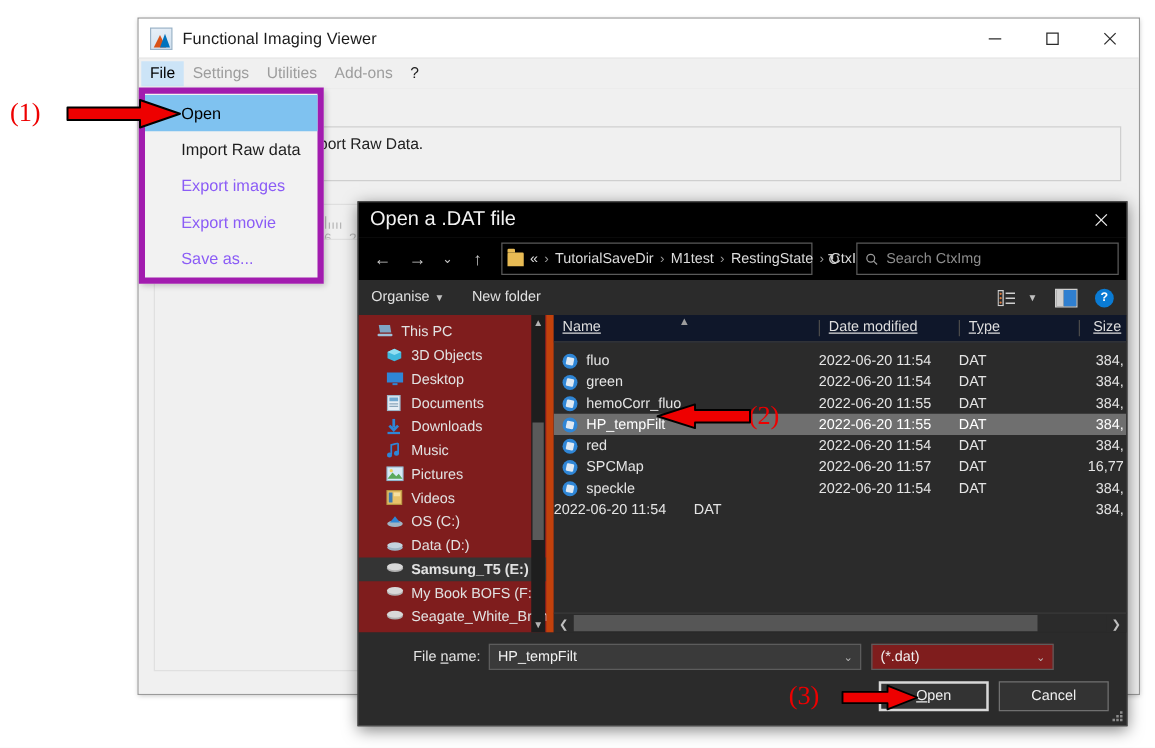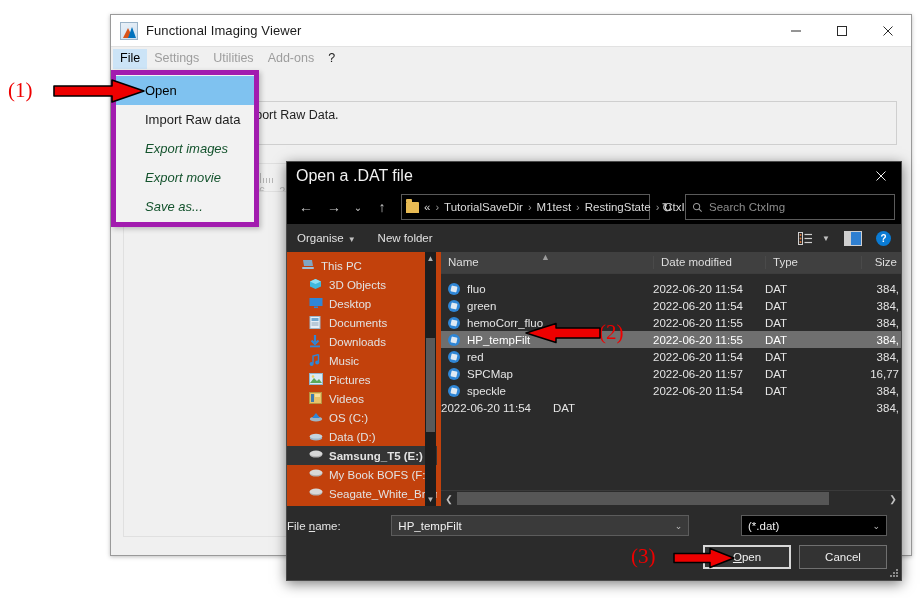--- a/index.html
+++ b/index.html
@@ -93,21 +93,21 @@
     z-index: 40;
   }
   .dd-item {
     height: 29px; line-height: 29px;
     padding-left: 29px;
     font-size: 13px;
     color: #1c1c1c;
     white-space: nowrap;
   }
   .dd-item.hl { background: #7fc2f0; color: #000; }
-  .dd-item.dis { color: #14532d; font-style: italic; }
+  .dd-item.dis { color: #8b5cf6; }
 
   
   .app-body { position: absolute; left:0; top:56px; right:0; bottom:0; background:#f0f0f0; }
   .info-panel {
     position: absolute;
     left: 12px; top: 30px; right: 14px; height: 44px;
     background: #f0f0f0;
     border: 1px solid #cfcfcf;
     font-size: 12.5px; color: #222;
     padding: 6px 8px;
@@ -224,22 +224,22 @@
   }
 
   .fd-main {
     position: absolute; left: 0; right: 0;
     top: 90px; bottom: 74px;
     display: flex;
     background: #2b2b2b;
   }
   .fd-sidebar {
     width: 150px;
-    background: #c2410c;
-    border-right: 4px solid #c2410c;
+    background: #7f1d1d;
+    border-right: 6px solid #c2410c;
     position: relative;
     overflow: hidden;
   }
   .side-inner { padding-top: 4px; }
   .side-item {
     height: 19px;
     display: flex; align-items: center;
     padding-left: 14px;
     font-size: 11.5px;
     color: #e2e2e2;
@@ -260,25 +260,26 @@
   .side-scroll .up, .side-scroll .dn {
     position: absolute; left: 0; width: 11px; height: 13px;
     color: #b4b4b4; font-size: 8px; text-align: center; line-height: 13px;
   }
   .side-scroll .up { top: 0; }
   .side-scroll .dn { bottom: 0; }
 
   .fd-list { flex: 1; position: relative; background: #2b2b2b; overflow: hidden; }
   .col-head {
     height: 21px;
-    background: #404040;
+    background: #0f172a;
     display: flex; align-items: center;
     border-bottom: 1px solid #3d3d3d;
     font-size: 11.5px; color: #dedede;
     position: relative;
+    text-decoration: underline;
   }
   .col-head .ch { padding-left: 7px; border-left: 1px solid #4a4a4a; height: 13px; line-height: 13px; box-sizing: border-box; }
   .col-head .ch:first-child { border-left: none; }
   .ch-name { width: 212px; }
   .ch-date { width: 112px; }
   .ch-type { width: 96px; }
   .ch-size { flex: 1; text-align: right; padding-right: 4px; }
   .sort-caret {
     position: absolute; left: 100px; top: 0px;
     color: #9d9d9d; font-size: 9px;
@@ -314,37 +315,37 @@
   .hscroll .track { flex: 1; height: 13px; background: #2b2b2b; position: relative; }
   .hscroll .thumb { position: absolute; left: 0; top: 0; height: 13px; width: 87%; background: #565656; }
 
   .fd-bottom {
     position: absolute; left: 0; right: 0; bottom: 0; height: 74px;
     background: #2b2b2b;
   }
   .fn-row {
     display: flex; align-items: center;
     padding: 9px 14px 0 0;
-    justify-content: space-between;
+    justify-content: center;
   }
   .fn-label { font-size: 11.5px; color: #e4e4e4; margin-right: 7px; }
   .fn-label u { text-decoration: underline; }
   .fn-input {
     width: 298px; height: 21px;
     background: #3a3a3a;
     border: 1px solid #5c5c5c;
     display: flex; align-items: center;
     padding: 0 6px;
     font-size: 11.5px; color: #f0f0f0;
     box-sizing: border-box;
   }
   .fn-input .chev { margin-left: auto; font-size: 9px; color: #bdbdbd; }
   .ft-select {
     width: 146px; height: 21px;
-    background: #000000;
+    background: #7f1d1d;
     border: 1px solid #5c5c5c;
     display: flex; align-items: center;
     padding: 0 6px; margin-left: 8px;
     font-size: 11.5px; color: #f0f0f0;
     box-sizing: border-box;
   }
   .ft-select .chev { margin-left: auto; font-size: 9px; color: #bdbdbd; }
   .btn-row {
     display: flex; align-items: center;
     justify-content: flex-end;

